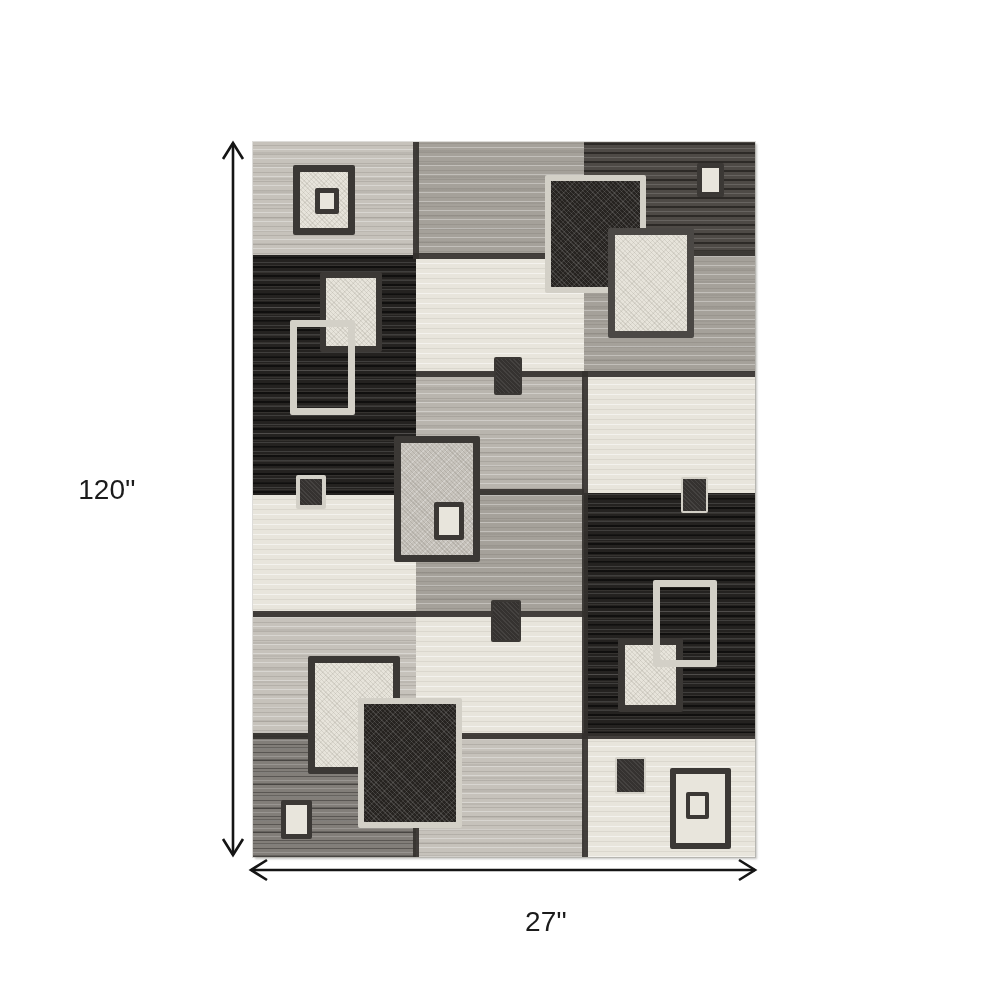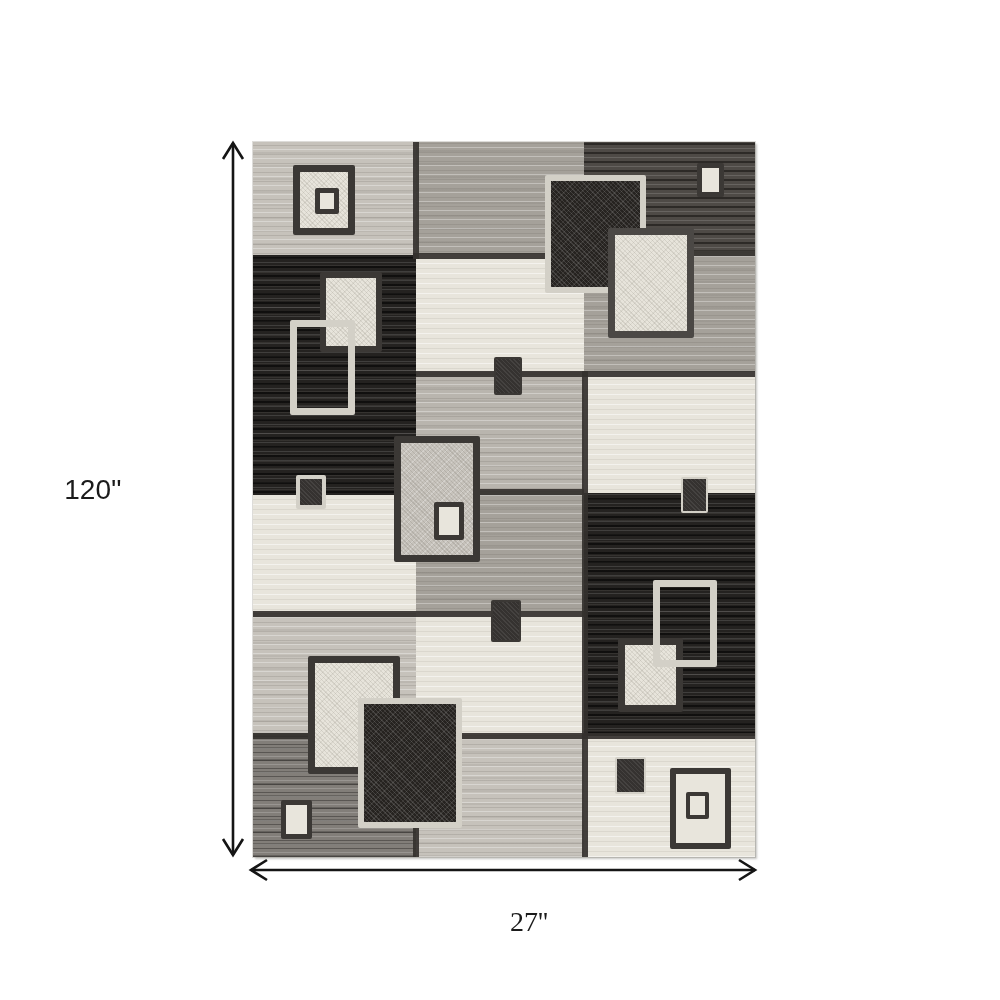--- a/index.html
+++ b/index.html
@@ -84,22 +84,22 @@
     background-image:
       repeating-linear-gradient(45deg, rgba(255,255,255,.08) 0 1px, rgba(255,255,255,0) 1px 3px);
   }
   .f-none{background:transparent;}
 
   
   .dim-label{
     position:absolute;color:#1b1b1b;font-size:28px;line-height:1;
     text-align:center;width:100px;letter-spacing:0;
   }
-  .dim-label.height{left:43px;top:476px;}
-  .dim-label.width{left:479px;top:908px;font-family:Liberation Serif, serif;}
+  .dim-label.height{left:57px;top:476px;}
+  .dim-label.width{left:496px;top:908px;}
   svg.arrow{position:absolute;overflow:visible;}
   svg.arrow *{stroke:#151515;stroke-width:2.6;fill:none;}
 </style>
 </head>
 <body>
 
 <div class="stage">
 
   <div class="rug" id="rug">
       <div class="panel p-lightgray" style="left: 0px; top: 0px; width: 165px; height: 116px;"></div>

